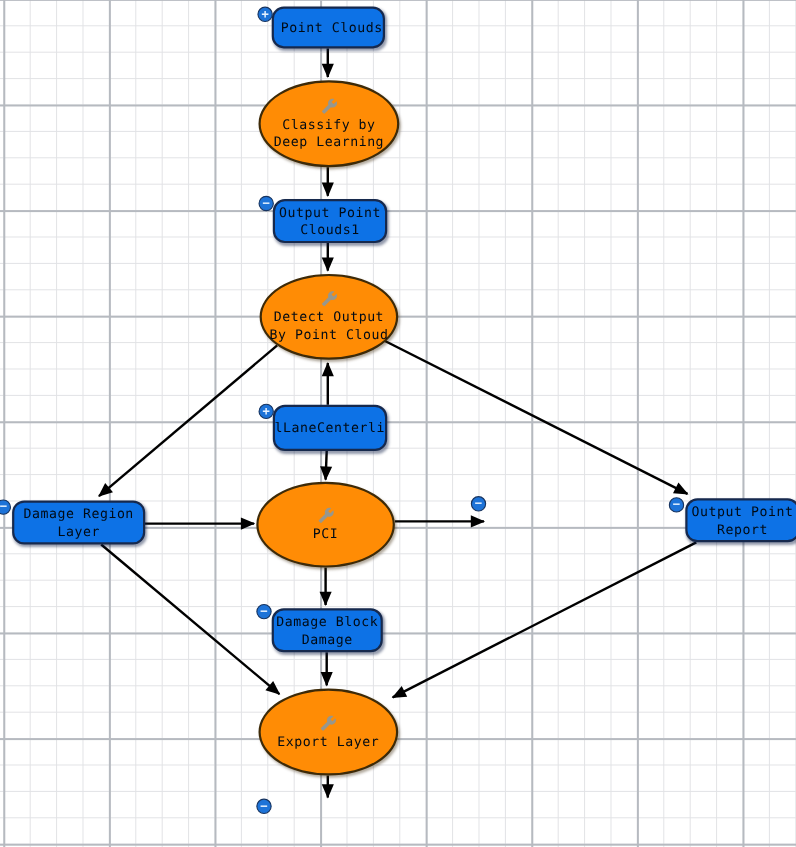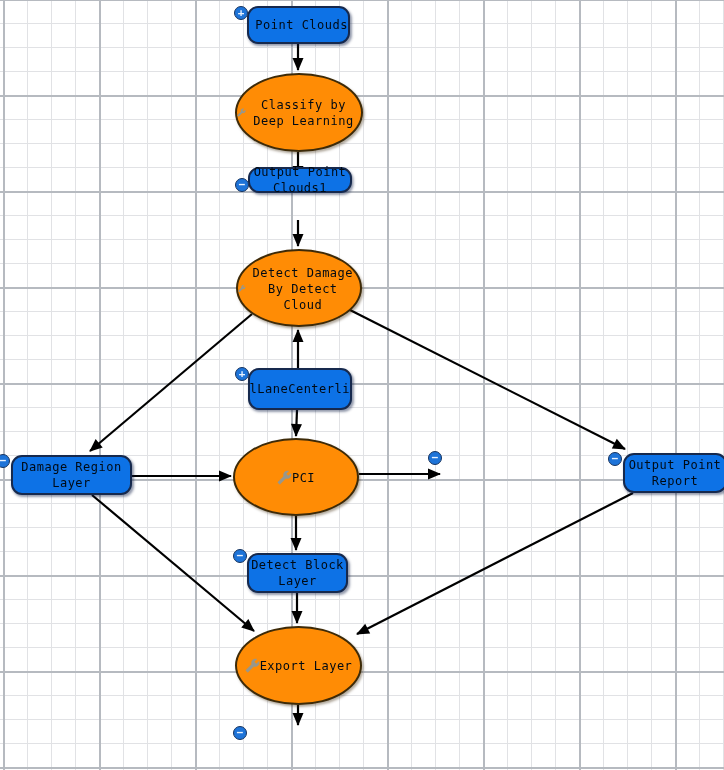--- a/index.html
+++ b/index.html
@@ -35,21 +35,21 @@
     font-size: 12px; line-height: 16px; color: #000a14; letter-spacing: 0.5px;
   }
   .dnode.clip { overflow: hidden; }
   .dnode.clip .lbl { white-space: nowrap; letter-spacing: 0.5px; }
 
   .tool {
     position: absolute; z-index: 2; box-sizing: border-box;
     background: var(--tool-fill);
     border: 2px solid var(--tool-border);
     border-radius: 50%;
-    display: flex; flex-direction: row; align-items: center; justify-content: center;
+    display: flex; flex-direction: column; align-items: center; justify-content: center;
     box-shadow: 1.5px 2px 2.5px rgba(60,40,10,0.4);
     text-align: center;
   }
   .tool .lbl {
     font-size: 12px; line-height: 16px; color: #000a14; letter-spacing: 0.5px;
     max-width: 118px; margin-top: 1px;
   }
   .wrench { width: 15px; height: 15px; transform: scale(-1,1); }
   .wrench path { fill: var(--wrench-color); }
 
@@ -95,30 +95,30 @@
   </div>
   <div class="badge" style="left:234px;top:6px">+</div>
 
   <div class="tool" style="left:235px;top:73px;width:128px;height:79px">
     <svg class="wrench" viewBox="0 0 24 24">
         <path d="M22.7 19l-9.1-9.1c.9-2.3.4-5-1.5-6.9-2-2-5-2.4-7.4-1.3L9 6 6 9 1.6 4.7C.4 7.1.9 10.1 2.9 12.1c1.9 1.9 4.6 2.4 6.9 1.5l9.1 9.1c.4.4 1 .4 1.4 0l2.3-2.3c.5-.4.5-1.1.1-1.4z"></path>
       </svg>
     <span class="lbl">Classify by Deep Learning</span>
   </div>
 
-  <div class="dnode" style="left:248px;top:167px;width:104px;height:26px">
+  <div class="dnode" style="left:248px;top:181px;width:104px;height:40px">
     <span class="lbl">Output Point Clouds1</span>
   </div>
   <div class="badge" style="left:235px;top:178px">−</div>
 
   <div class="tool" style="left:236px;top:249px;width:126px;height:78px">
     <svg class="wrench" viewBox="0 0 24 24">
         <path d="M22.7 19l-9.1-9.1c.9-2.3.4-5-1.5-6.9-2-2-5-2.4-7.4-1.3L9 6 6 9 1.6 4.7C.4 7.1.9 10.1 2.9 12.1c1.9 1.9 4.6 2.4 6.9 1.5l9.1 9.1c.4.4 1 .4 1.4 0l2.3-2.3c.5-.4.5-1.1.1-1.4z"></path>
       </svg>
-    <span class="lbl">Detect Damage By Detect Cloud</span>
+    <span class="lbl">Detect Output By Point Cloud</span>
   </div>
 
   <div class="dnode clip" style="left:248px;top:368px;width:104px;height:42px">
     <span class="lbl">rtualLaneCenterli</span>
   </div>
   <div class="badge" style="left:235px;top:367px">+</div>
 
   <div class="dnode" style="left:11px;top:455px;width:121px;height:40px">
     <span class="lbl">Damage Region Layer</span>
   </div>
@@ -132,21 +132,21 @@
   </div>
 
   <div class="badge" style="left:428px;top:451px">−</div>
 
   <div class="dnode" style="left:623px;top:453px;width:104px;height:40px">
     <span class="lbl">Output Point Report</span>
   </div>
   <div class="badge" style="left:608px;top:452px">−</div>
 
   <div class="dnode" style="left:247px;top:553px;width:101px;height:40px">
-    <span class="lbl">Detect Block Layer</span>
+    <span class="lbl">Damage Block Damage</span>
   </div>
   <div class="badge" style="left:233px;top:549px">−</div>
 
   <div class="tool" style="left:235px;top:626px;width:127px;height:79px">
     <svg class="wrench" viewBox="0 0 24 24">
         <path d="M22.7 19l-9.1-9.1c.9-2.3.4-5-1.5-6.9-2-2-5-2.4-7.4-1.3L9 6 6 9 1.6 4.7C.4 7.1.9 10.1 2.9 12.1c1.9 1.9 4.6 2.4 6.9 1.5l9.1 9.1c.4.4 1 .4 1.4 0l2.3-2.3c.5-.4.5-1.1.1-1.4z"></path>
       </svg>
     <span class="lbl">Export Layer</span>
   </div>
 

